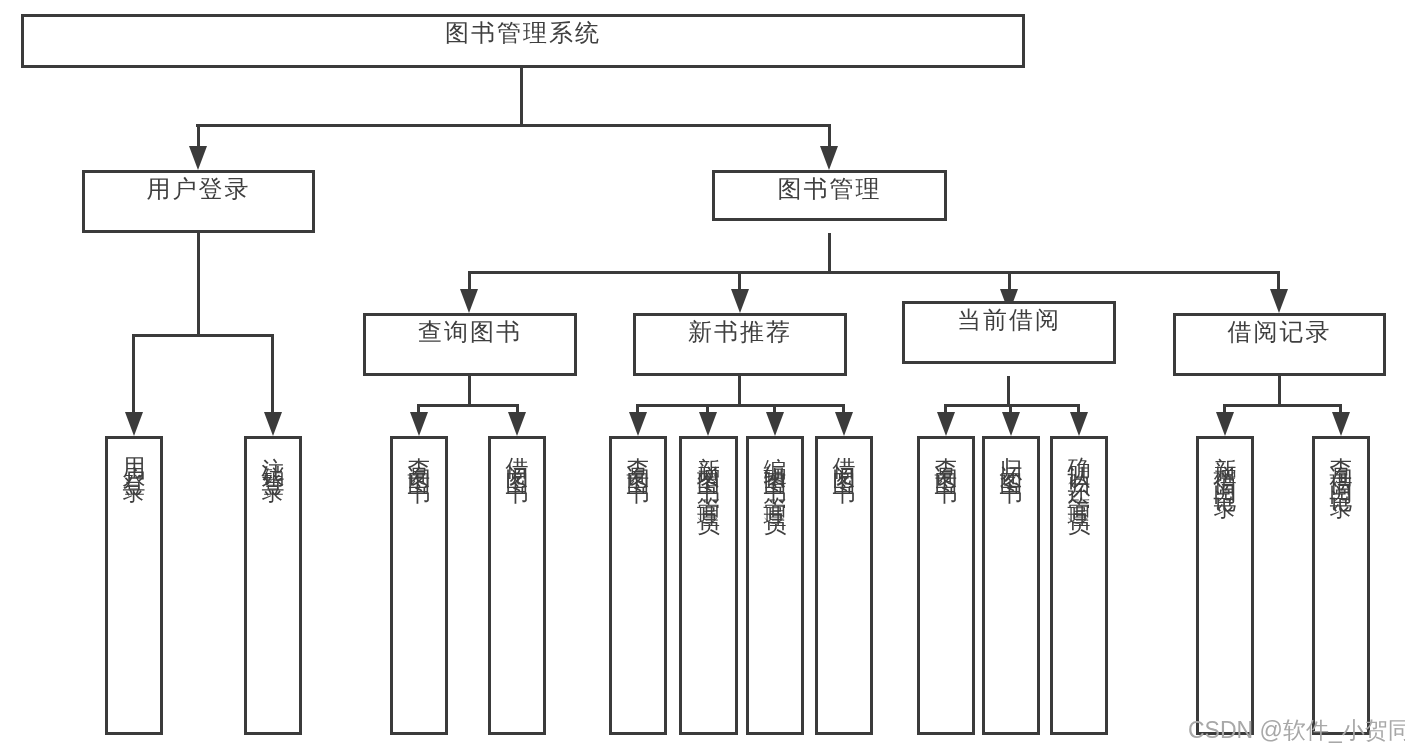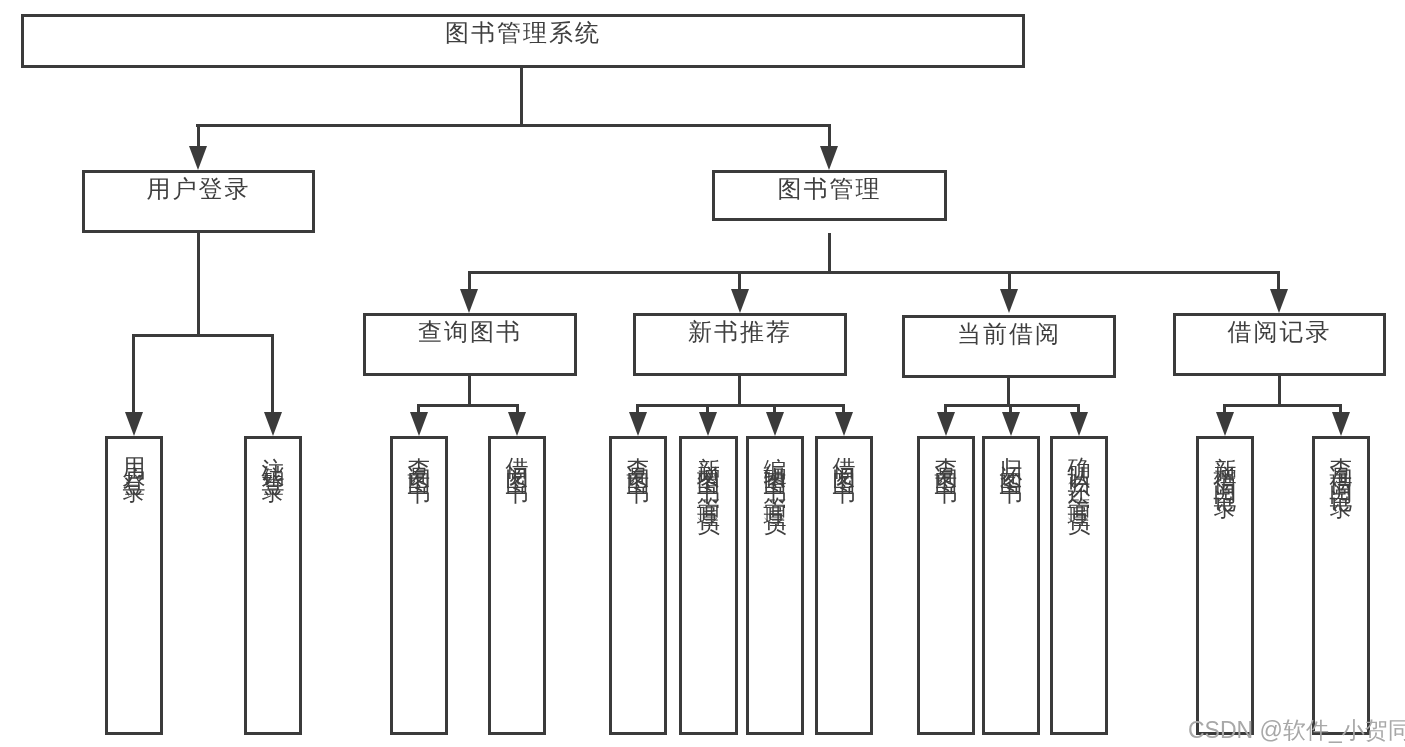--- a/index.html
+++ b/index.html
@@ -131,21 +131,21 @@
   <div class="box" style="left:712px;top:170px;width:235px;height:51px">
     <div class="hlabel">图书管理</div>
   </div>
 
   <div class="box" style="left:363px;top:313px;width:214px;height:63px">
     <div class="hlabel">查询图书</div>
   </div>
   <div class="box" style="left:633px;top:313px;width:214px;height:63px">
     <div class="hlabel">新书推荐</div>
   </div>
-  <div class="box" style="left:902px;top:315px;width:214px;height:63px">
+  <div class="box" style="left:902px;top:301px;width:214px;height:63px">
     <div class="hlabel">当前借阅</div>
   </div>
   <div class="box" style="left:1173px;top:313px;width:213px;height:63px">
     <div class="hlabel">借阅记录</div>
   </div>
 
   <div class="box" style="left:105px;top:436px;width:58px;height:299px">
     <div class="vlabel">用户登录</div>
   </div>
   <div class="box" style="left:244px;top:436px;width:58px;height:299px">

